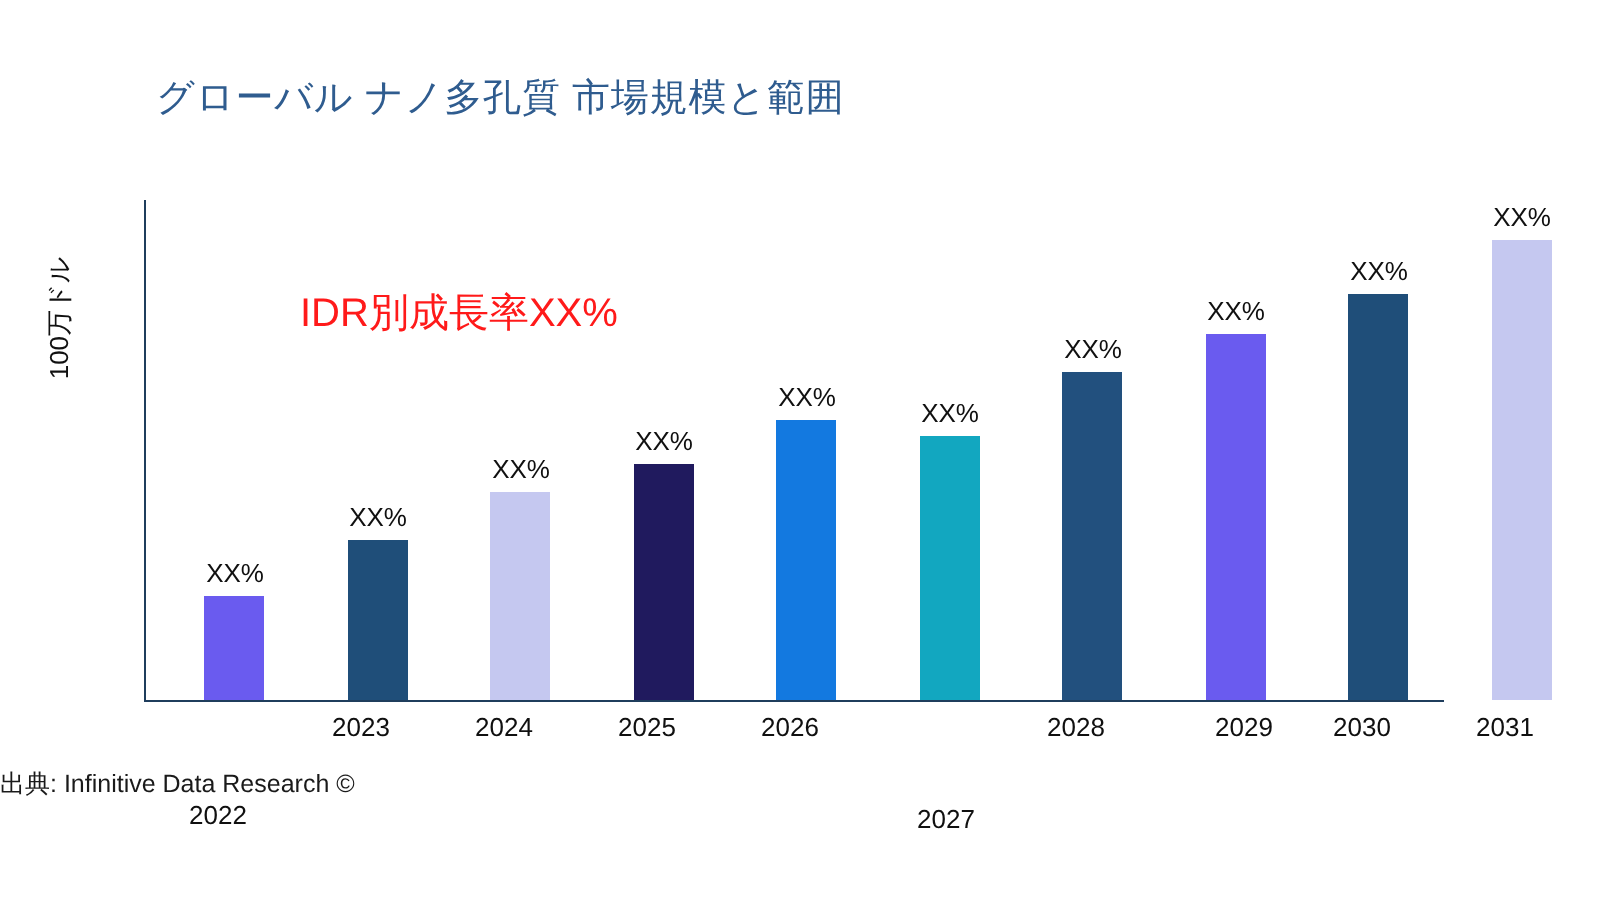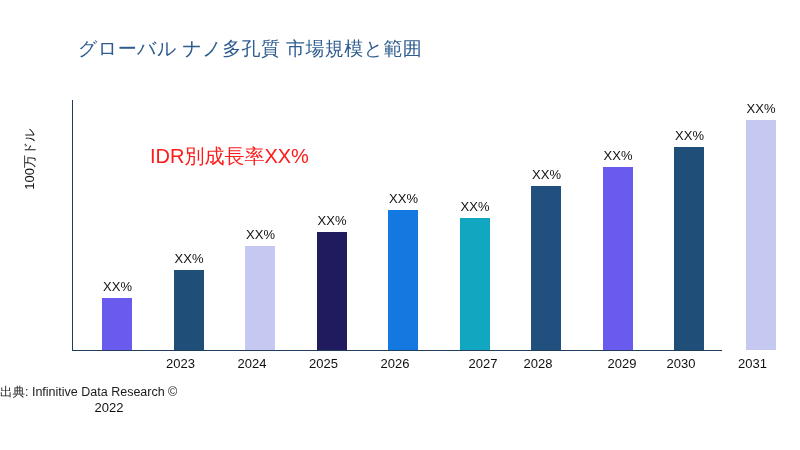--- a/index.html
+++ b/index.html
@@ -161,21 +161,21 @@
           <div class="bar-value">XX%</div>
           <div class="bar-rect" style="height: 230px; background: rgb(197, 200, 240);"></div>
         </div>
       </div>
     <div id="ticks-layer">
         <div class="x-tick-label" style="left: 14px; margin-top: 44px;">2022</div>
         <div class="x-tick-label" style="left: 85.5px;">2023</div>
         <div class="x-tick-label" style="left: 157px;">2024</div>
         <div class="x-tick-label" style="left: 228.5px;">2025</div>
         <div class="x-tick-label" style="left: 300px;">2026</div>
-        <div class="x-tick-label" style="left: 388px;">2027</div>
+        <div class="x-tick-label" style="left: 378px; margin-top: 46px;">2027</div>
         <div class="x-tick-label" style="left: 443px;">2028</div>
         <div class="x-tick-label" style="left: 527px;">2029</div>
         <div class="x-tick-label" style="left: 586px;">2030</div>
         <div class="x-tick-label" style="left: 657.5px;">2031</div>
       </div>
   </div>
 
   <div id="growth-annotation">IDR別成長率XX%</div>
 
   <div id="source-note">出典: Infinitive Data Research ©</div>

